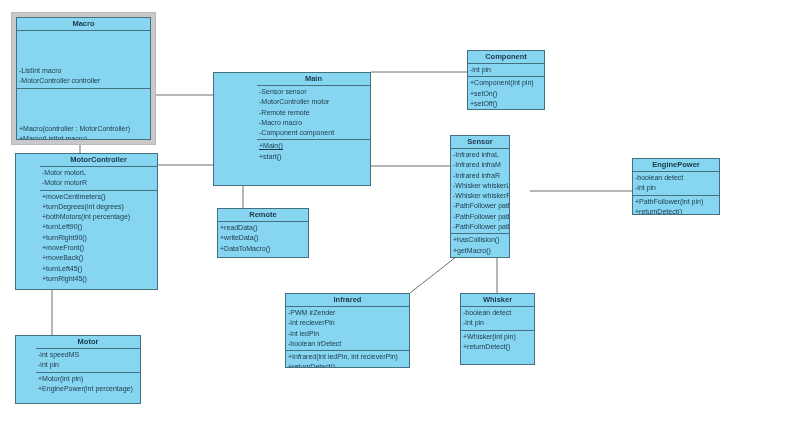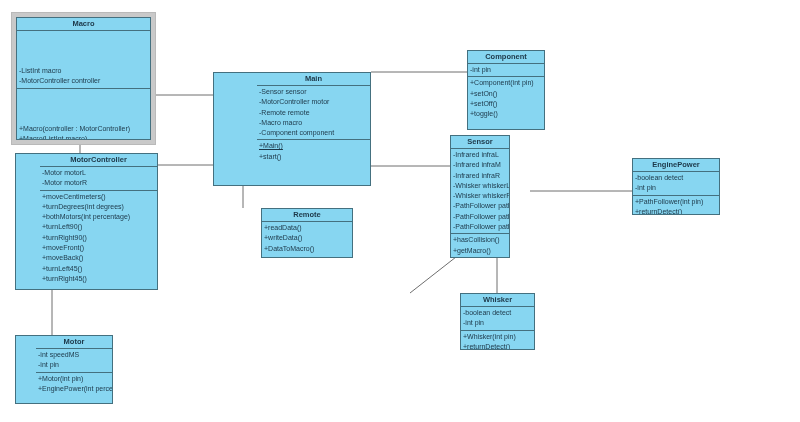--- a/index.html
+++ b/index.html
@@ -67,21 +67,21 @@
         <div class="row">+turnDegrees(int degrees)</div>
         <div class="row">+bothMotors(int percentage)</div>
         <div class="row">+turnLeft90()</div>
         <div class="row">+turnRight90()</div>
         <div class="row">+moveFront()</div>
         <div class="row">+moveBack()</div>
         <div class="row">+turnLeft45()</div>
         <div class="row">+turnRight45()</div>
       </div>
     </div>
-    <div class="uml-class" style="left: 15px; top: 335px; width: 98px; height: 69px; padding-left: 20px;">
+    <div class="uml-class" style="left: 15px; top: 335px; width: 126px; height: 69px; padding-left: 20px;">
       <div class="uml-title">Motor</div>
       <div class="cmp attrs">
         <div class="row">-int speedMS</div>
         <div class="row">-int pin</div>
       </div>
       <div class="cmp methods">
         <div class="row">+Motor(int pin)</div>
         <div class="row">+EnginePower(int percentage)</div>
       </div>
     </div>
@@ -92,29 +92,29 @@
         <div class="row">-MotorController motor</div>
         <div class="row">-Remote remote</div>
         <div class="row">-Macro macro</div>
         <div class="row">-Component component</div>
       </div>
       <div class="cmp methods">
         <div class="row u">+Main()</div>
         <div class="row">+start()</div>
       </div>
     </div>
-    <div class="uml-class" style="left: 217px; top: 208px; width: 92px; height: 50px; margin-left: 44px;">
+    <div class="uml-class" style="left: 217px; top: 208px; width: 92px; height: 50px;">
       <div class="uml-title">Remote</div>
       <div class="cmp methods">
         <div class="row">+readData()</div>
         <div class="row">+writeData()</div>
         <div class="row">+DataToMacro()</div>
       </div>
     </div>
-    <div class="uml-class" style="left: 467px; top: 50px; width: 78px; height: 80px;">
+    <div class="uml-class" style="left: 467px; top: 50px; width: 78px; height: 60px;">
       <div class="uml-title">Component</div>
       <div class="cmp attrs">
         <div class="row">-int pin</div>
       </div>
       <div class="cmp methods">
         <div class="row">+Component(int pin)</div>
         <div class="row">+setOn()</div>
         <div class="row">+setOff()</div>
         <div class="row">+toggle()</div>
       </div>
@@ -140,21 +140,34 @@
       <div class="uml-title">EnginePower</div>
       <div class="cmp attrs">
         <div class="row">-boolean detect</div>
         <div class="row">-int pin</div>
       </div>
       <div class="cmp methods">
         <div class="row">+PathFollower(int pin)</div>
         <div class="row">+returnDetect()</div>
       </div>
     </div>
-    <div class="uml-class" style="left: 460px; top: 293px; width: 75px; height: 57px;">
+    <div class="uml-class" style="left: 285px; top: 293px; width: 125px; height: 75px;">
+      <div class="uml-title">Infrared</div>
+      <div class="cmp attrs">
+        <div class="row">-PWM irZender</div>
+        <div class="row">-int recieverPin</div>
+        <div class="row">-int ledPin</div>
+        <div class="row">-boolean irDetect</div>
+      </div>
+      <div class="cmp methods">
+        <div class="row">+Infrared(int ledPin, int recieverPin)</div>
+        <div class="row">+returnDetect()</div>
+      </div>
+    </div>
+    <div class="uml-class" style="left: 460px; top: 293px; width: 75px; height: 72px;">
       <div class="uml-title">Whisker</div>
       <div class="cmp attrs">
         <div class="row">-boolean detect</div>
         <div class="row">-int pin</div>
       </div>
       <div class="cmp methods">
         <div class="row">+Whisker(int pin)</div>
         <div class="row">+returnDetect()</div>
       </div>
     </div>

